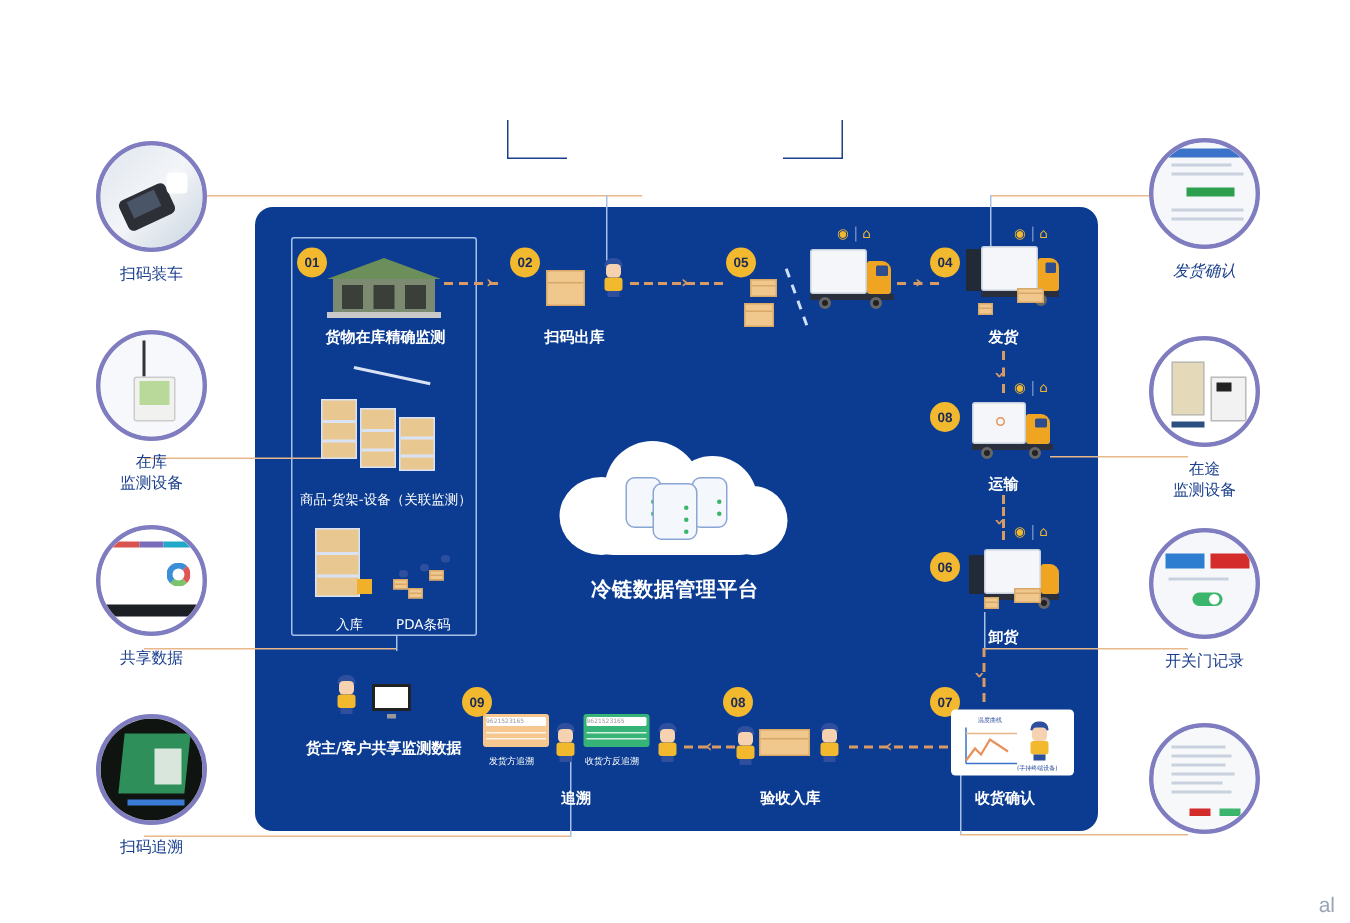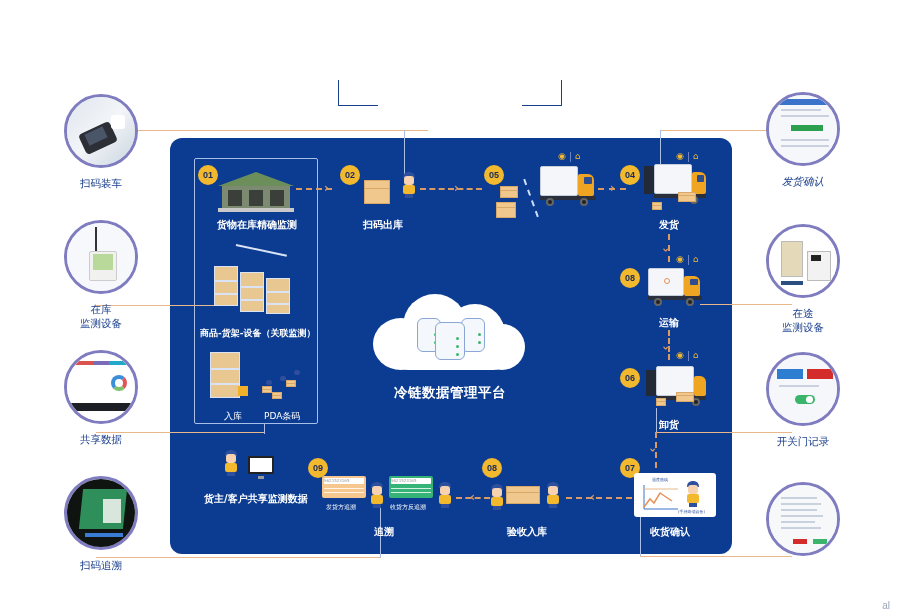--- a/index.html
+++ b/index.html
@@ -72,21 +72,21 @@
   .server { position: absolute; background: #f4f7fb; border: 1.5px solid #8aa6d6; border-radius: 6px; }
   .server .led { position: absolute; width: 3px; height: 3px; background: #3ab56b; border-radius: 50%; }
   .cloud-label { position: absolute; left: 380px; top: 384px; width: 140px; text-align: center; color: #ffffff; font-size: 13.5px; font-weight: bold; letter-spacing: 0.5px; }
 
   
   .card { position: absolute; background: #ffffff; border-radius: 3px; }
   .search-card { position: absolute; border-radius: 2px; }
   .search-card .bar { position: absolute; left: 2px; right: 2px; top: 2px; height: 6px; background: #ffffff; border-radius: 1px; font-size: 4px; color: #999; }
   .search-card .line { position: absolute; left: 2px; right: 2px; height: 1px; background: #ffffff; opacity: 0.8; }
 
-  .watermark { position: absolute; right: 10px; bottom: 4px; color: #9aa4b8; font-size: 10px; font-family: Liberation Sans, sans-serif; }
+  .watermark { position: absolute; right: 10px; bottom: 4px; color: #9aa4b8; font-size: 14px; font-family: Liberation Sans, sans-serif; }
 </style>
 </head>
 <body>
 
 <div class="title-wrap">
   <div class="title-bracket left"></div>
   <div class="title-bracket right"></div>
 </div>
 
 <div class="board"></div>
@@ -112,21 +112,21 @@
 <div class="side-item" style="left:56px; top:94px;">
   <div class="circle">
     <div style="position:absolute; inset:0; background:linear-gradient(135deg,#dfe6ee 0%,#f3f5f8 50%,#c9d4e0 100%);"></div>
     <div style="position:absolute; left:14px; top:30px; width:34px; height:22px; background:#2d2f36; border-radius:4px; transform:rotate(-25deg);"></div>
     <div style="position:absolute; left:19px; top:33px; width:20px; height:12px; background:#4a5568; transform:rotate(-25deg);"></div>
     <div style="position:absolute; left:44px; top:18px; width:14px; height:14px; background:#ffffff; border-radius:3px;"></div>
   </div>
   <div class="side-label">扫码装车</div>
 </div>
 
-<div class="side-item" style="left:56px; top:220px;">
+<div class="side-item" style="left:56px; top:220px;font-family:Liberation Serif, serif;">
   <div class="circle">
     <div style="position:absolute; inset:0; background:#f7f8fb;"></div>
     <div style="position:absolute; left:28px; top:4px; width:2px; height:24px; background:#333;"></div>
     <div style="position:absolute; left:22px; top:28px; width:28px; height:30px; background:#f1f2ef; border:1px solid #ccc; border-radius:2px;"></div>
     <div style="position:absolute; left:26px; top:31px; width:20px; height:16px; background:#b9d99a;"></div>
   </div>
   <div class="side-label">
     <div>在库</div>
     <div>监测设备</div>
   </div>
@@ -226,21 +226,21 @@
     </div>
   <div class="rack" style="left:240px; top:272px; width:24px; height:40px; background:#e9c790;">
       <div class="shelf" style="top:13px;"></div>
       <div class="shelf" style="top:26px;"></div>
     </div>
   <div class="rack" style="left:266px; top:278px; width:24px; height:36px; background:#e9c790;">
       <div class="shelf" style="top:12px;"></div>
       <div class="shelf" style="top:24px;"></div>
     </div>
 </div>
-<div class="step-label small" style="left:200px; top:327px;font-weight:bold;">商品-货架-设备（关联监测）</div>
+<div class="step-label small" style="left:200px; top:327px;">商品-货架-设备（关联监测）</div>
 
 <div>
   <div class="rack" style="left:210px; top:352px; width:30px; height:46px; background:#e9c790;">
       <div class="shelf" style="top:15px;"></div>
       <div class="shelf" style="top:30px;"></div>
     </div>
   <div style="position:absolute; left:238px; top:386px; width:10px; height:10px; background:#f0b02a;"></div>
 </div>
 <div>
   <div class="box" style="left:262px; top:386px; width:10px; height:7px;"></div>

